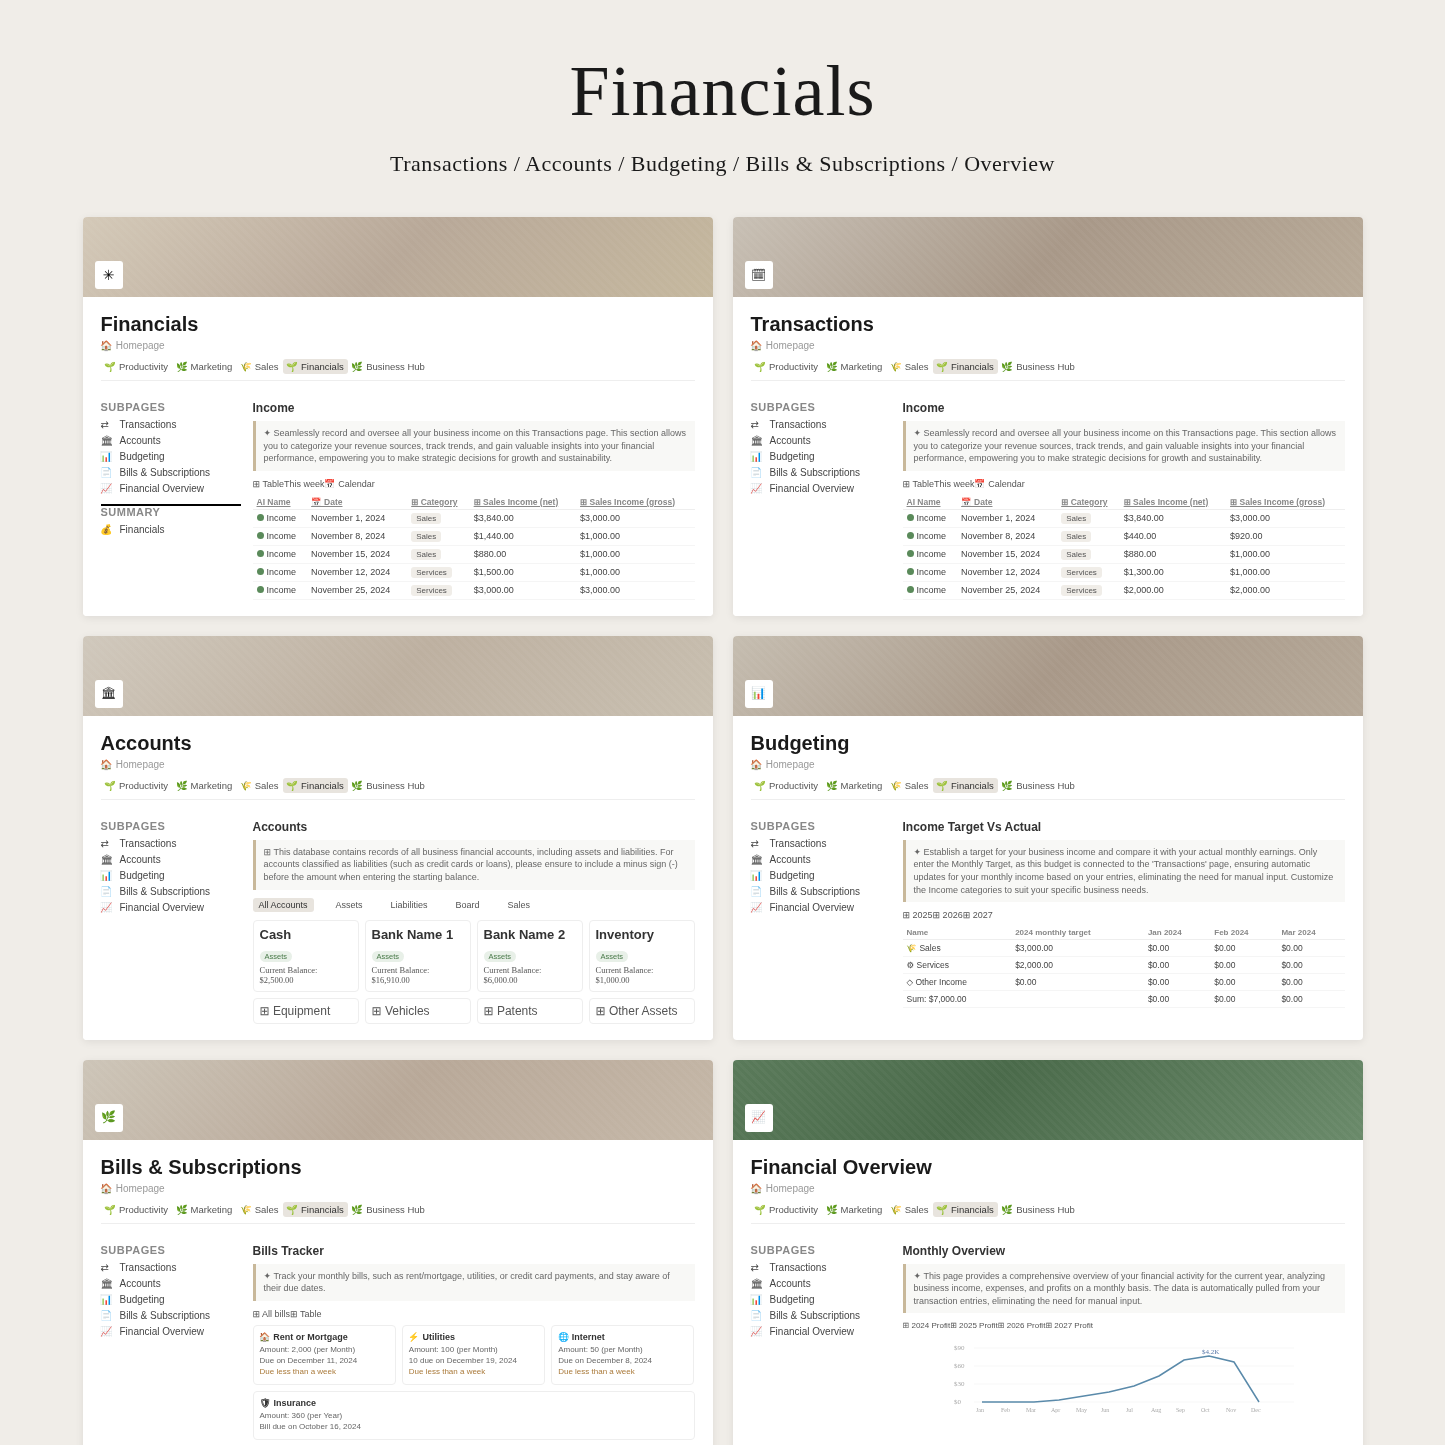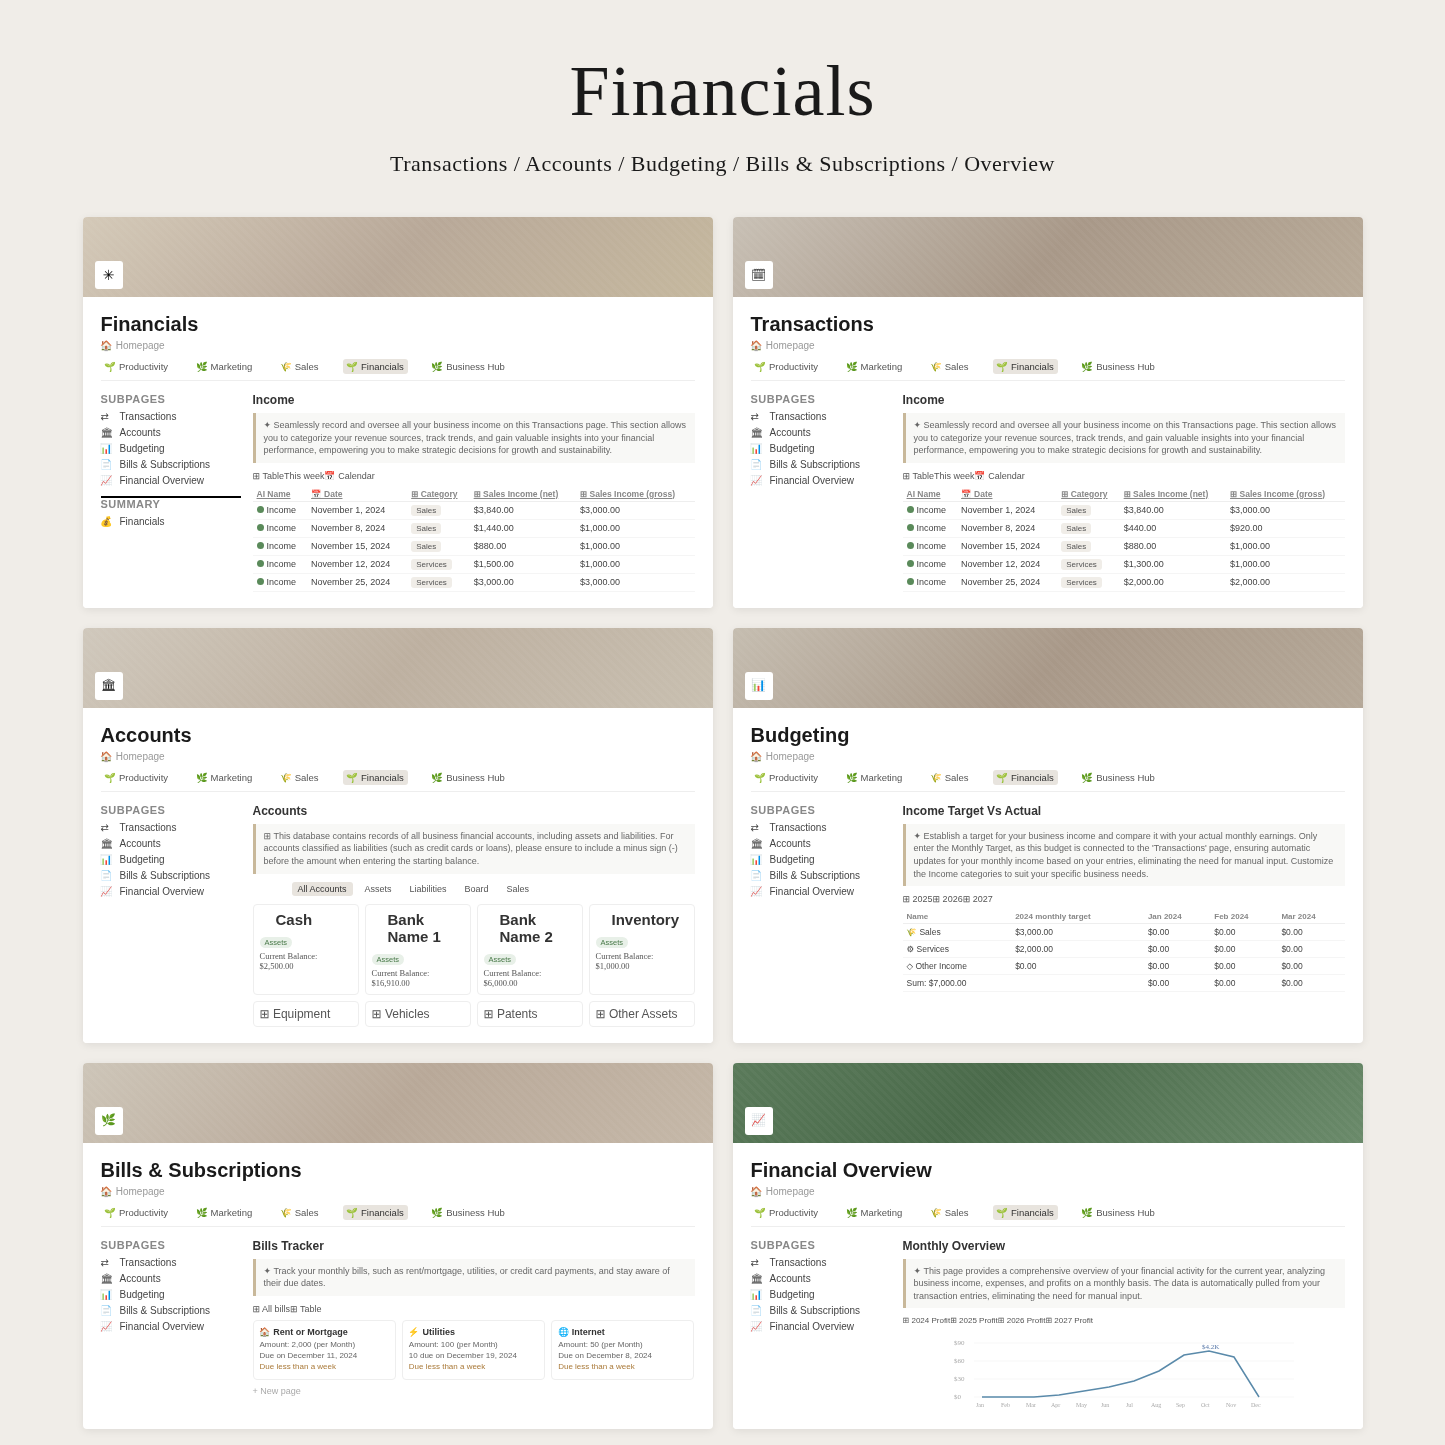--- a/index.html
+++ b/index.html
@@ -105,22 +105,22 @@
 
     .breadcrumb {
       font-size: 10px;
       color: #999;
       margin-bottom: 8px;
       font-family: -apple-system, sans-serif;
     }
 
     .nav-tabs {
       display: flex;
-      gap: 20px;
-      margin-bottom: 12px;
+      gap: 0;
+      margin-bottom: 20px;
       border-bottom: 1px solid #eee;
       padding-bottom: 6px;
     }
 
     .nav-tab {
       font-size: 9.5px;
       color: #555;
       font-family: -apple-system, sans-serif;
       white-space: nowrap;
       cursor: pointer;
@@ -256,26 +256,25 @@
       margin-top: 6px;
     }
 
     .account-card {
       border: 1px solid #eee;
       border-radius: 4px;
       padding: 6px;
     }
 
     .account-card-title {
-      font-size: 15px;
+      font-size: 13px;
       font-weight: 600;
       color: #333;
       font-family: -apple-system, sans-serif;
       margin-bottom: 3px;
-      margin-left: 16px;
     }
 
     .account-badge {
       display: inline-block;
       background: #e8f0e8;
       color: #4a7a4a;
       font-size: 7.5px;
       padding: 1px 5px;
       border-radius: 10px;
       font-family: -apple-system, sans-serif;
@@ -283,23 +282,22 @@
     }
 
     .account-balance {
       font-size: 8.5px;
       color: #555;
       font-family: Liberation Serif, serif;
     }
 
     .account-tabs {
       display: flex;
-      gap: 6px;
+      gap: 16px;
       margin-bottom: 8px;
-      margin-left: 39px;
     }
 
     .account-tab {
       font-size: 9px;
       color: #555;
       font-family: -apple-system, sans-serif;
       padding: 2px 6px;
       border-radius: 3px;
     }
 
@@ -781,20 +779,25 @@
               <div class="bill-detail">10 due on December 19, 2024</div>
               <div class="bill-detail" style="color:#aa7a3a;">Due less than a week</div>
             </div>
             <div class="bill-card">
               <div class="bill-card-title">🌐 Internet</div>
               <div class="bill-detail">Amount: 50 (per Month)</div>
               <div class="bill-detail">Due on December 8, 2024</div>
               <div class="bill-detail" style="color:#aa7a3a;">Due less than a week</div>
             </div>
           </div>
+          <div class="bill-card" style="margin-top:6px;">
+            <div class="bill-card-title">🛡 Insurance</div>
+            <div class="bill-detail">Amount: 360 (per Year)</div>
+            <div class="bill-detail">Bill due on October 16, 2024</div>
+          </div>
           <div style="font-size:9px;color:#aaa;margin-top:6px;font-family:-apple-system,sans-serif;">+ New page</div>
         </div>
       </div>
     </div>
   </div>
 
   <div class="card">
     <div class="card-banner banner6">
       <div class="banner-texture"></div>
       <div class="card-icon" style="font-size:12px;">📈</div>

